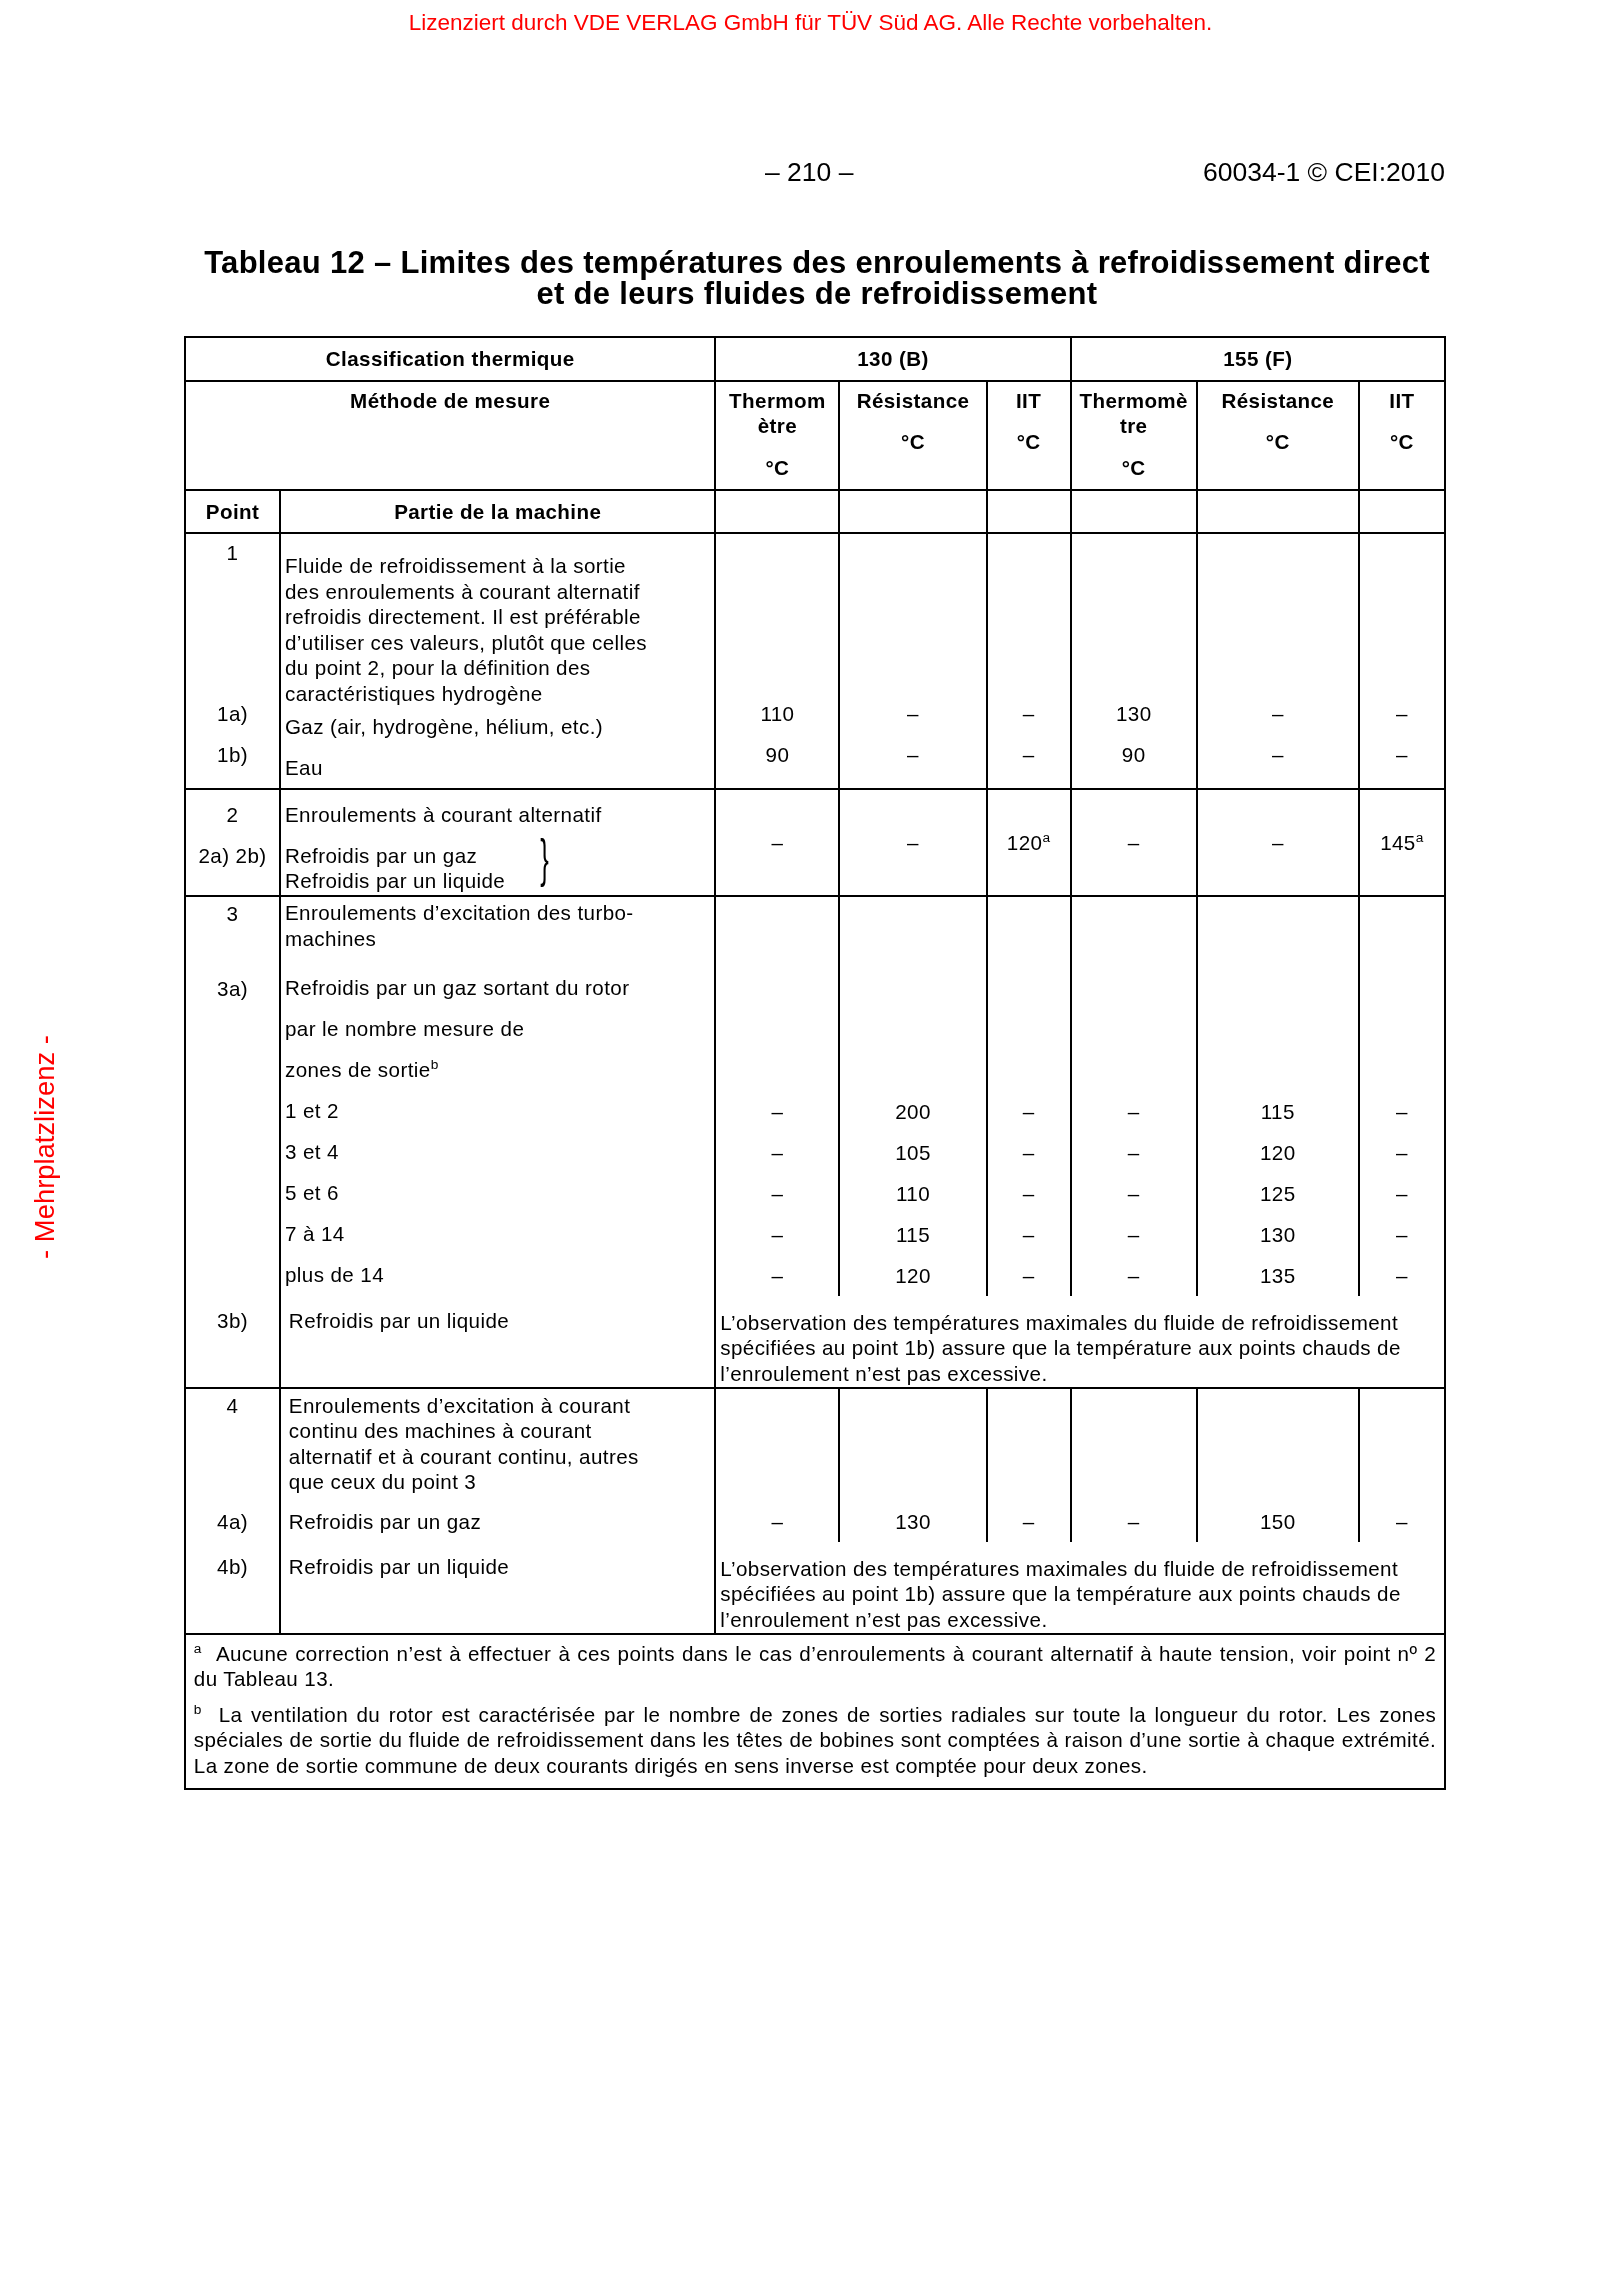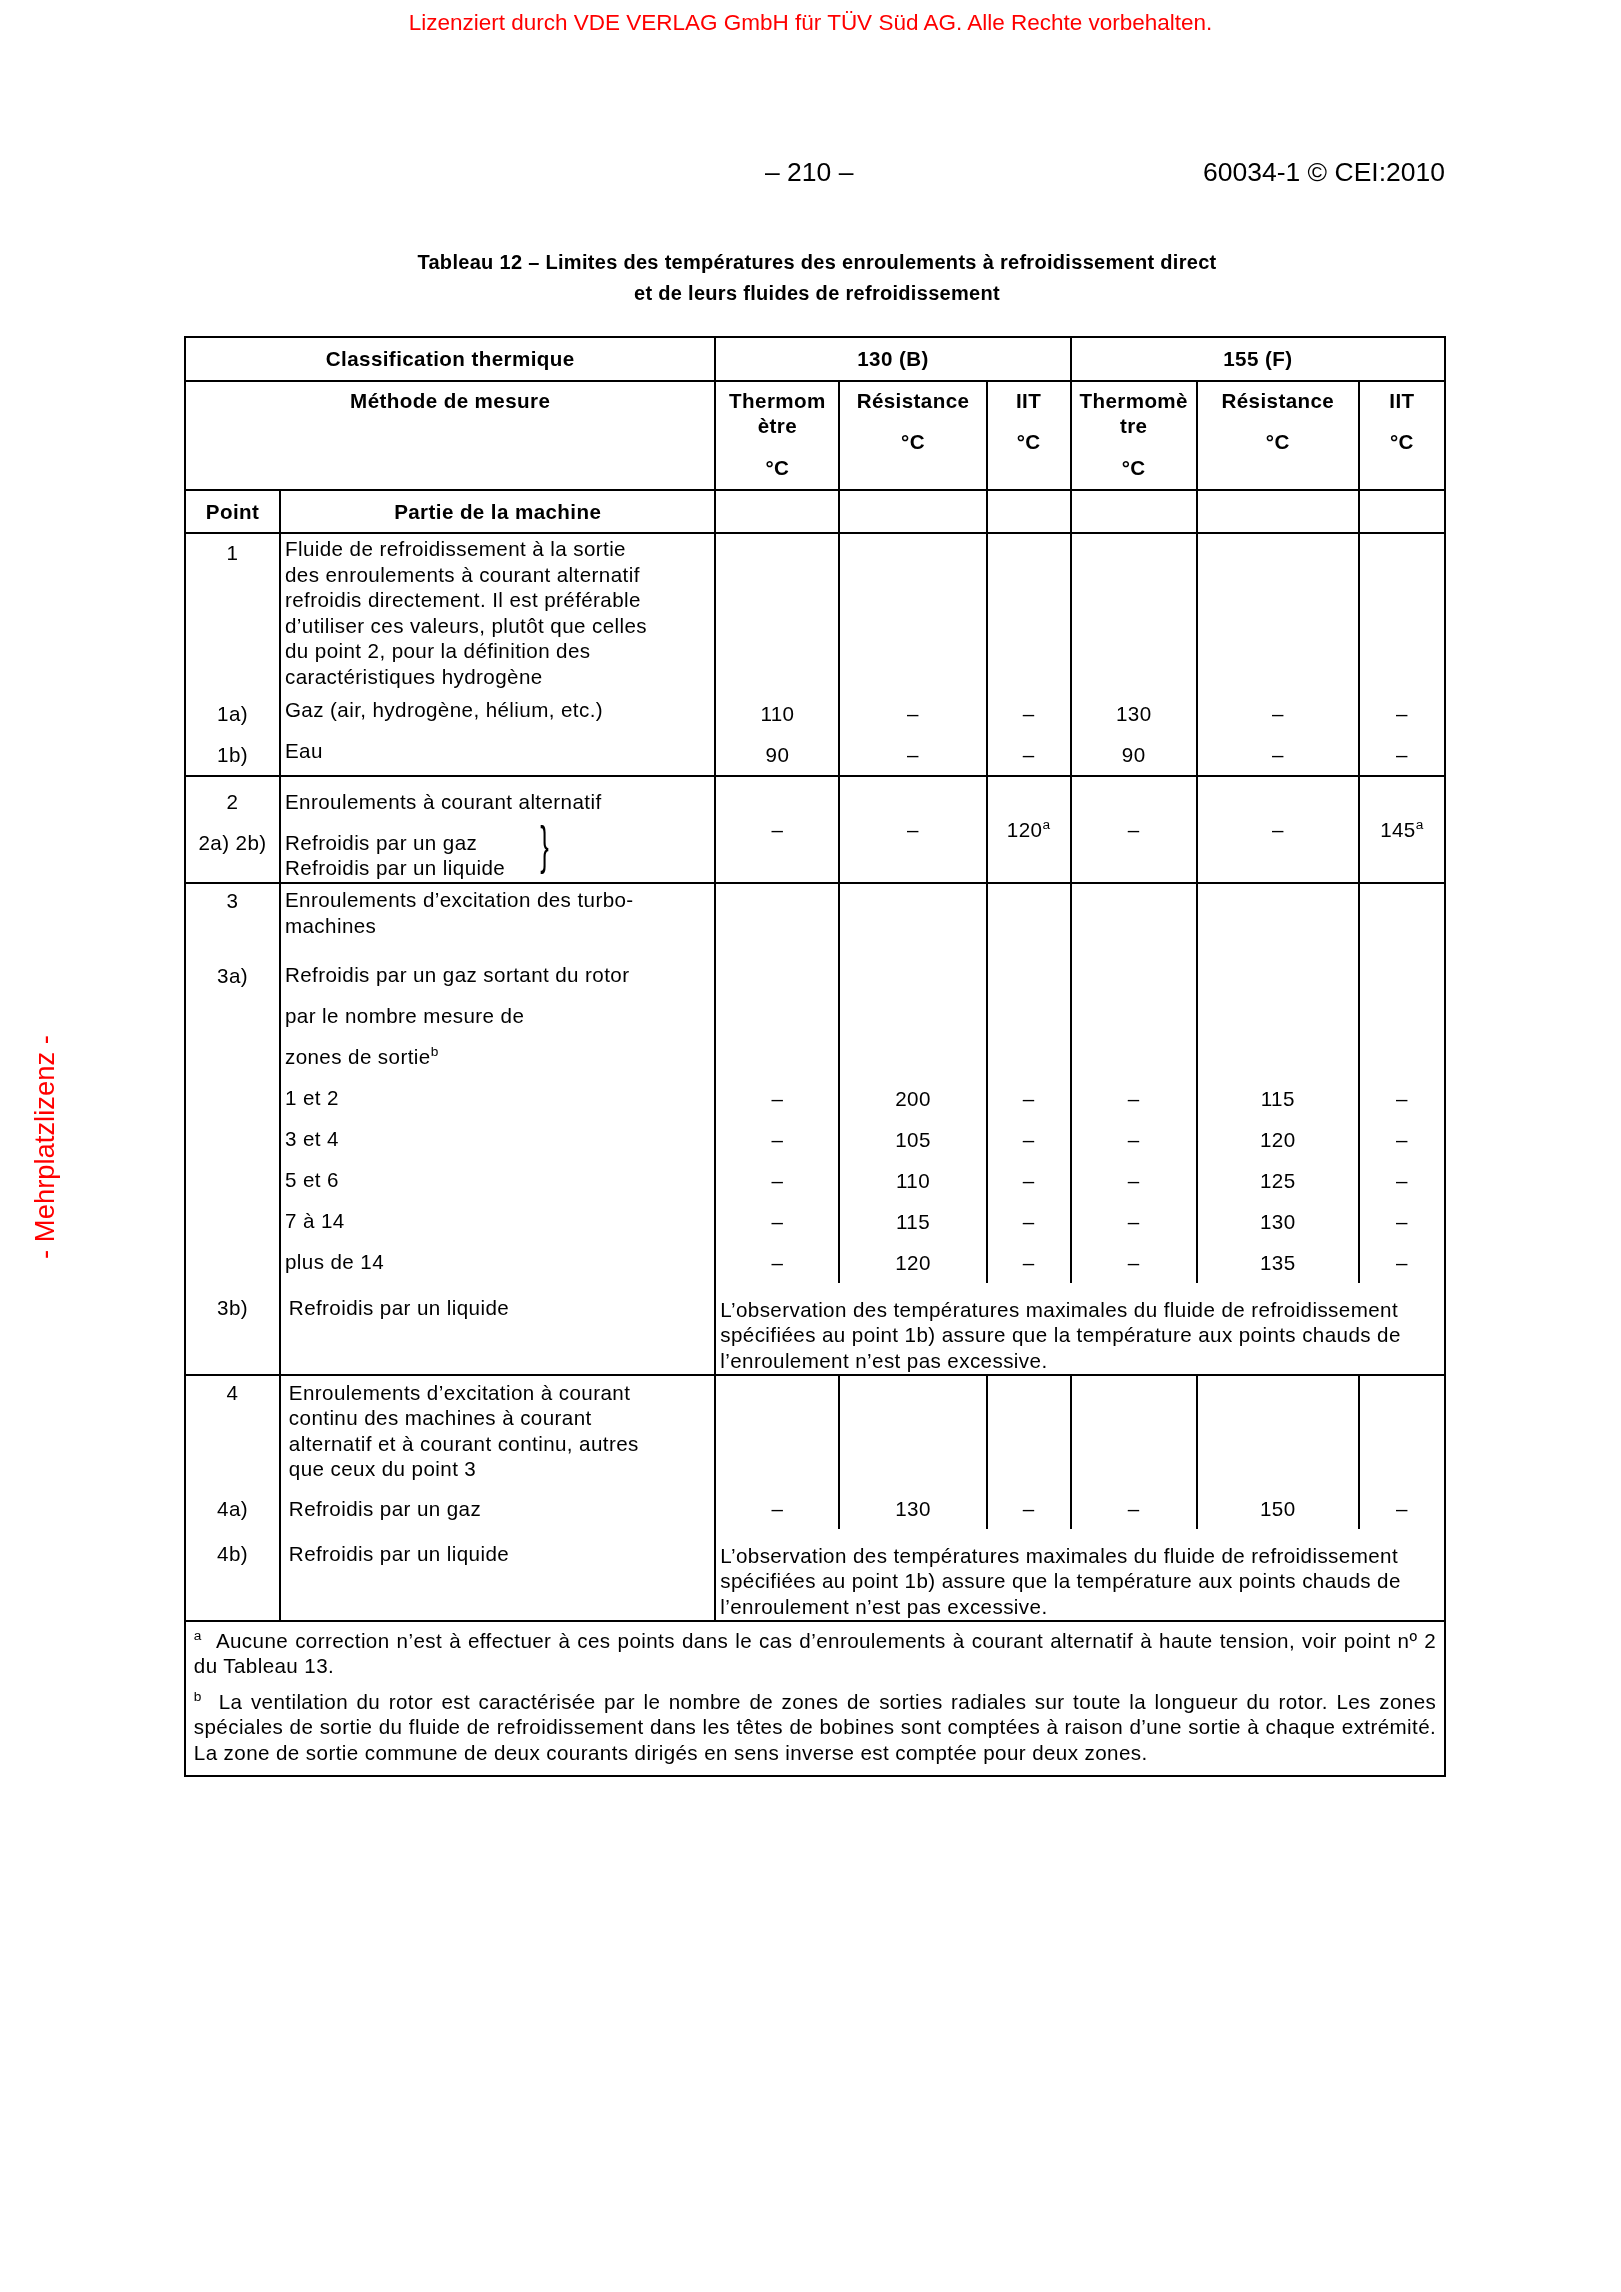--- a/index.html
+++ b/index.html
@@ -5,21 +5,21 @@
   html, body { margin:0; padding:0; background:#ffffff; }
   body { width:1621px; height:2293px; position:relative; overflow:hidden;
          font-family:"Liberation Sans", sans-serif; color:#000; }
   .license { position:absolute; top:9.8px; left:0; width:1621px; text-align:center;
              color:#ff0000; font-size:22.5px; }
   .side-label { position:absolute; left:45px; top:1147px; transform:translate(-50%,-50%) rotate(-90deg);
                 color:#ff0000; font-size:27.4px; white-space:nowrap; }
   .page-num { position:absolute; top:157px; left:765px; font-size:26.5px; }
   .doc-ref { position:absolute; top:157px; right:176px; font-size:26.5px; }
   .title { position:absolute; top:247px; left:185px; width:1264px; text-align:center;
-           font-weight:bold; font-size:20px; line-height:31px; letter-spacing:0.3px; }
+           font-weight:bold; font-size:31px; line-height:31px; letter-spacing:0.3px; }
   .tbl { position:absolute; top:336px; left:184px; width:1262px; border-collapse:collapse;
          font-size:20.6px; letter-spacing:0.4px; table-layout:fixed; }
   .tbl td { border:2px solid #000; vertical-align:top; padding:0; }
   .tbl .hd td { font-weight:bold; text-align:center; }
   .c { text-align:center; }
   .sub { display:block; height:41px; line-height:41px; }
   .subml { display:block; line-height:25.5px; }
   .noborder-b { border-bottom:none !important; }
   .noborder-t { border-top:none !important; }
   .part { padding-left:3.9px !important; }
@@ -100,21 +100,21 @@
         <td></td>
         <td></td>
   </tr>
 
   <tr>
     <td class="c" style="padding-top:5.9px">
       <span class="subml" style="height:153px">1</span>
       <span class="sub">1a)</span>
       <span class="sub">1b)</span>
     </td>
-    <td class="part" style="padding-top:2px">
+    <td class="part" style="padding-top:19px">
       <div style="height:153px; line-height:25.5px">
         <div>Fluide de refroidissement à la sortie</div>
         <div>des enroulements à courant alternatif</div>
         <div>refroidis directement. Il est préférable</div>
         <div>d’utiliser ces valeurs, plutôt que celles</div>
         <div>du point 2, pour la définition des</div>
         <div>caractéristiques hydrogène</div>
       </div>
       <span class="sub">Gaz (air, hydrogène, hélium, etc.)</span>
       <span class="sub">Eau</span>

